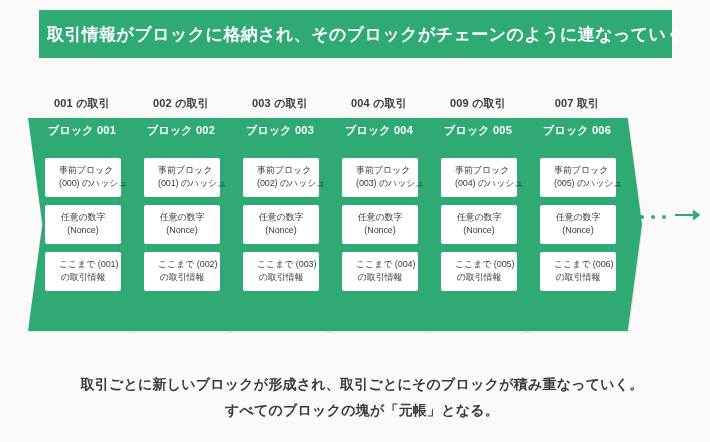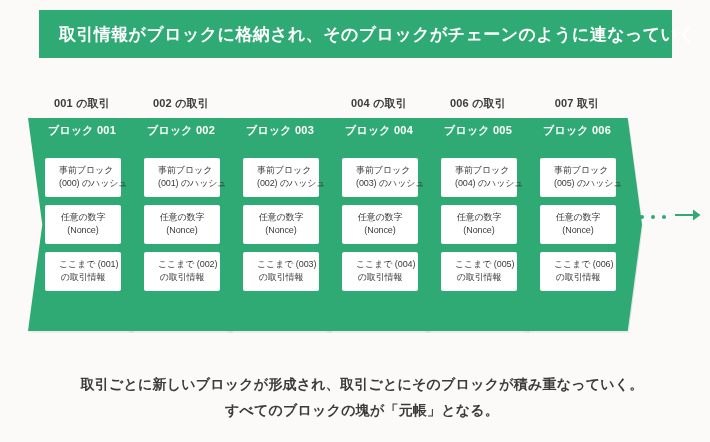--- a/index.html
+++ b/index.html
@@ -20,21 +20,21 @@
   .banner {
     position: absolute;
     left: 39px;
     top: 10px;
     width: 633px;
     height: 48px;
     background: #2faa74;
     display: flex;
     align-items: center;
     box-sizing: border-box;
-    padding-left: 20px;
+    padding-left: 8px;
   }
   .banner-title {
     color: #ffffff;
     font-size: 17px;
     font-weight: bold;
     letter-spacing: 0.4px;
     white-space: nowrap;
   }
 
   
@@ -203,20 +203,21 @@
         <span class="card-line">(Nonce)</span>
       </div>
       <div class="card">
         <span class="card-line">ここまで (002)</span>
         <span class="card-line">の取引情報</span>
       </div>
     </div>
   </div>
 
   <div class="block-wrap" style="left:226px;">
+    <span class="block-caption">003 の取引</span>
     <div class="block-shadow"></div>
     <div class="block-shape"></div>
     <span class="block-title">ブロック 003</span>
     <div class="block-cards">
       <div class="card">
         <span class="card-line">事前ブロック</span>
         <span class="card-line">(002) のハッシュ</span>
       </div>
       <div class="card">
         <span class="card-line">任意の数字</span>
@@ -244,21 +245,21 @@
         <span class="card-line">(Nonce)</span>
       </div>
       <div class="card">
         <span class="card-line">ここまで (004)</span>
         <span class="card-line">の取引情報</span>
       </div>
     </div>
   </div>
 
   <div class="block-wrap" style="left:424px;">
-    <span class="block-caption">006 の取引</span>
+    <span class="block-caption">009 の取引</span>
     <div class="block-shadow"></div>
     <div class="block-shape"></div>
     <span class="block-title">ブロック 005</span>
     <div class="block-cards">
       <div class="card">
         <span class="card-line">事前ブロック</span>
         <span class="card-line">(004) のハッシュ</span>
       </div>
       <div class="card">
         <span class="card-line">任意の数字</span>

